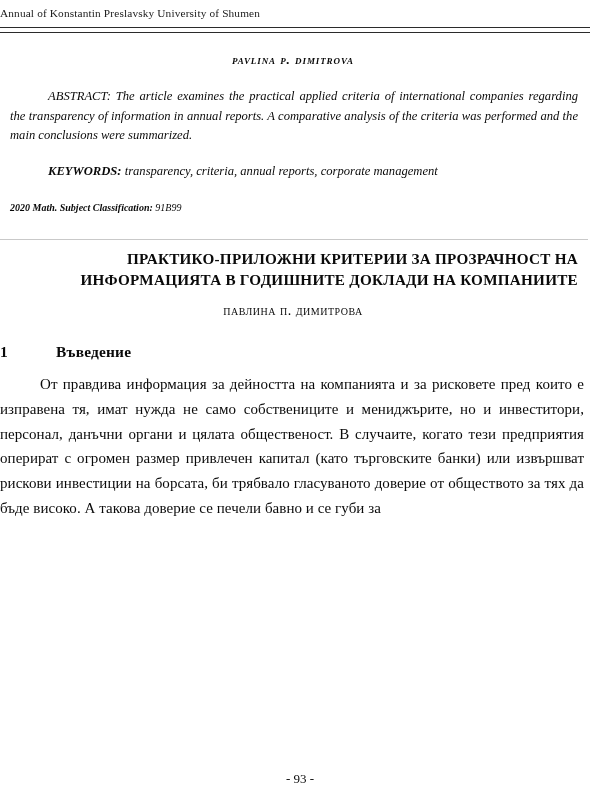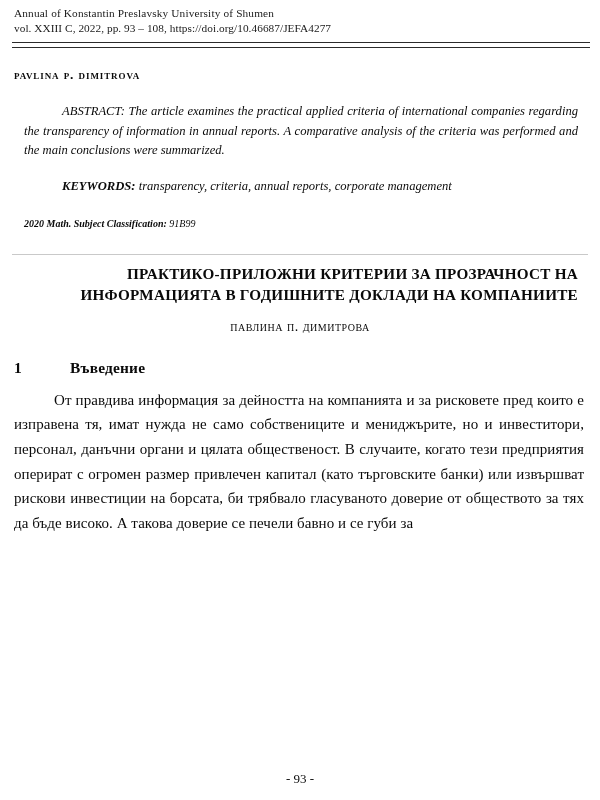--- a/index.html
+++ b/index.html
@@ -16,21 +16,21 @@
     color: #0a0a0a;
     position: relative;
     overflow: hidden;
   }
 
   .page {
     position: relative;
     width: 600px;
     height: 800px;
     box-sizing: border-box;
-    padding: 6px 14px 0 14px;
+    padding: 6px 14px 0 0;
   }
 
   
   .running-head {
     font-size: 11.3px;
     line-height: 15.2px;
     letter-spacing: 0.15px;
     color: #1a1a1a;
     white-space: nowrap;
   }
@@ -57,26 +57,27 @@
     line-height: 21.5px;
     letter-spacing: 0.4px;
     font-variant: small-caps;
     text-transform: lowercase;
     padding: 0 26px;
   }
 
   
   .author-en {
     margin-top: 19px;
-    text-align: left;
+    text-align: center;
     font-size: 13.4px;
     font-weight: bold;
     letter-spacing: 0.9px;
     font-variant: small-caps;
     text-transform: lowercase;
+    font-style: italic;
   }
 
   
   .abstract-block {
     margin-top: 19px;
     padding: 0 8px 0 10px;
   }
   .abs-para {
     font-size: 12.6px;
     line-height: 19.3px;
@@ -179,21 +180,20 @@
     font-size: 13px;
   }
 </style>
 </head>
 <body>
 
 <div class="page">
 
   <div class="running-head">
     <div class="line1">Annual of Konstantin Preslavsky University of Shumen</div>
-    <div class="line2">vol. XXIII C, 2022, pp. 93 – 108, https://doi.org/10.46687/JEFA4277</div>
   </div>
 
   <div class="double-rule"></div>
 
 
   <div class="author-en">Pavlina P. Dimitrova</div>
 
   <div class="abstract-block">
 
     <p class="abs-para"><span class="lead">ABSTRACT:</span><span> The article examines the practical applied criteria of international companies regarding the transparency of information in annual reports. A comparative analysis of the criteria was performed and the main conclusions were summarized.</span></p>

